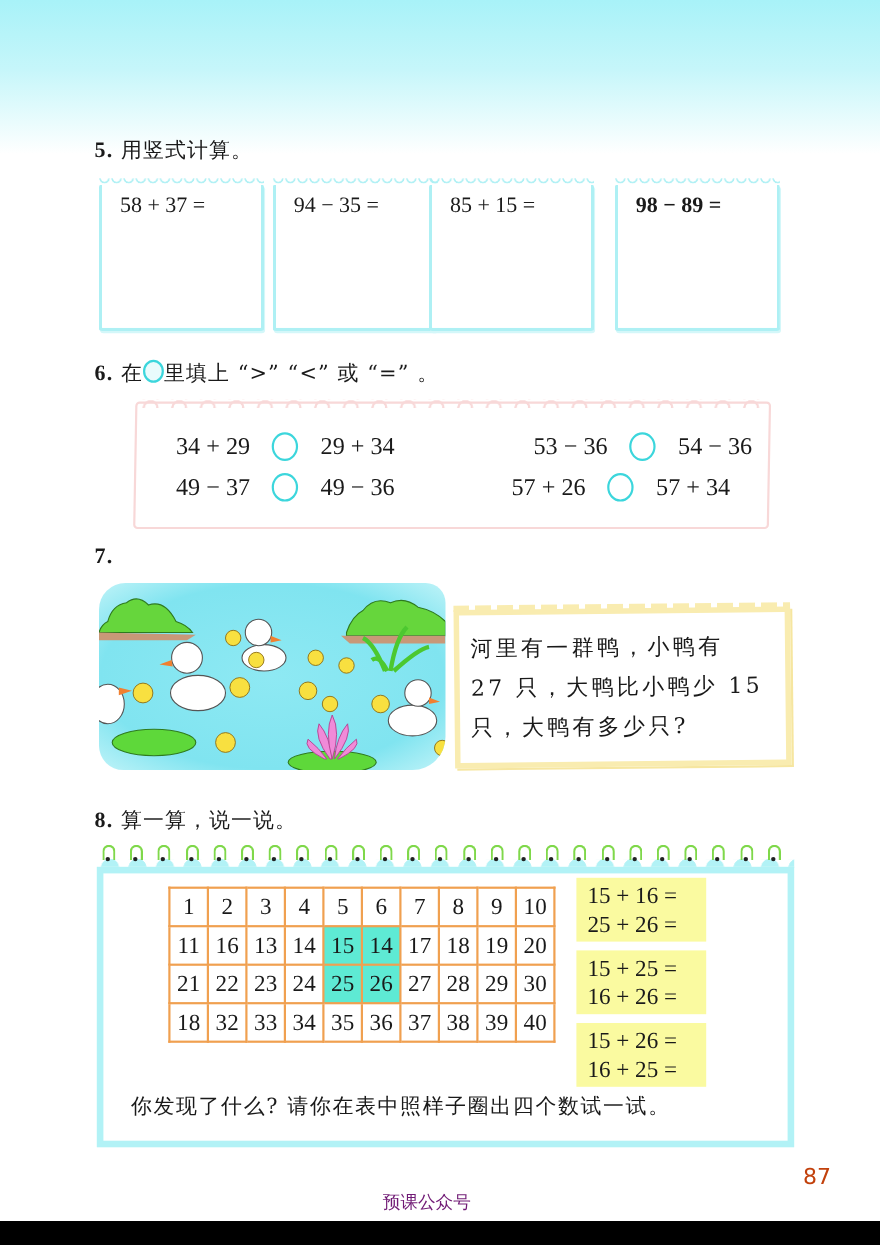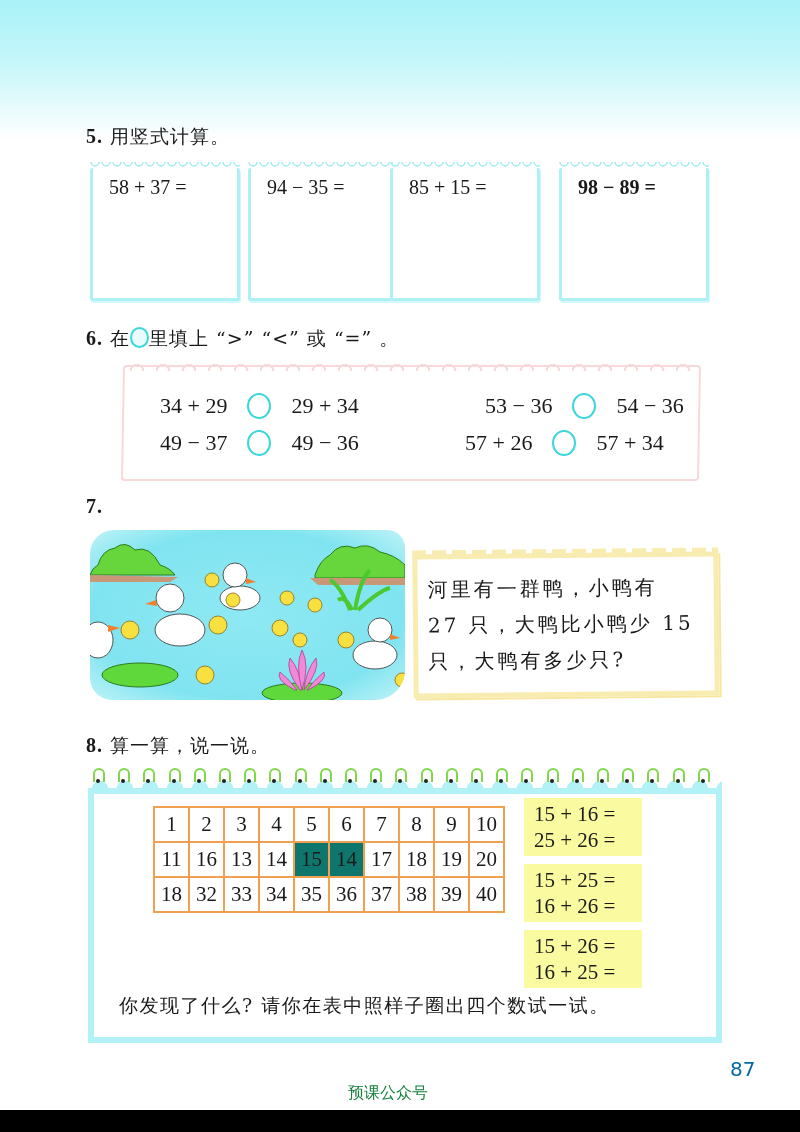--- a/index.html
+++ b/index.html
@@ -95,34 +95,34 @@
     background: radial-gradient(circle at 12px 8px, #b2f2f6 8px, transparent 8.5px) repeat-x;
     background-size: 25px 8px;
   }
   table.numgrid {
     position: absolute; left: 153px; top: 806px; border-collapse: collapse;
   }
   table.numgrid td {
     width: 33px; height: 33px; border: 2px solid #f0a050; text-align: center;
     font-family: "Liberation Serif", serif; font-size: 21px; padding: 0; background: #fff;
   }
-  table.numgrid td.hl { background: #0f766e; }
+  table.numgrid td.hl { background: #5eead4; }
   .eq-box {
     position: absolute; left: 524px; width: 118px; height: 58px; background: #fafaa0;
     font-family: "Liberation Serif", serif; font-size: 21px; line-height: 26px; padding: 3px 0 0 10px; box-sizing: border-box;
   }
   .footer-q {
     position: absolute; left: 119px; top: 993px; font-size: 19px; letter-spacing: 1.5px;
     font-family: "DejaVu Serif", serif;
   }
   .page-number {
-    position: absolute; left: 730px; top: 1057px; font-family: "DejaVu Sans", sans-serif; font-size: 20px; color: #0369a1;
+    position: absolute; left: 730px; top: 1057px; font-family: "DejaVu Sans", sans-serif; font-size: 20px; color: #c2410c;
   }
   .watermark {
-    position: absolute; left: 348px; top: 1083px; font-family: "DejaVu Sans", sans-serif; font-size: 16px; color: #15803d;
+    position: absolute; left: 348px; top: 1083px; font-family: "DejaVu Sans", sans-serif; font-size: 16px; color: #701a75;
   }
 </style>
 </head>
 <body>
 
 <div class="top-gradient"></div>
 
 <div class="q-title" style="top:124px;">
   <span class="q-num">5.</span>
   <span>用竖式计算。</span>
@@ -283,20 +283,32 @@
         <td>13</td>
         <td>14</td>
         <td class="hl">15</td>
         <td class="hl">14</td>
         <td>17</td>
         <td>18</td>
         <td>19</td>
         <td>20</td>
       </tr>
       <tr>
+        <td>21</td>
+        <td>22</td>
+        <td>23</td>
+        <td>24</td>
+        <td class="hl">25</td>
+        <td class="hl">26</td>
+        <td>27</td>
+        <td>28</td>
+        <td>29</td>
+        <td>30</td>
+      </tr>
+      <tr>
         <td>18</td>
         <td>32</td>
         <td>33</td>
         <td>34</td>
         <td>35</td>
         <td>36</td>
         <td>37</td>
         <td>38</td>
         <td>39</td>
         <td>40</td>

